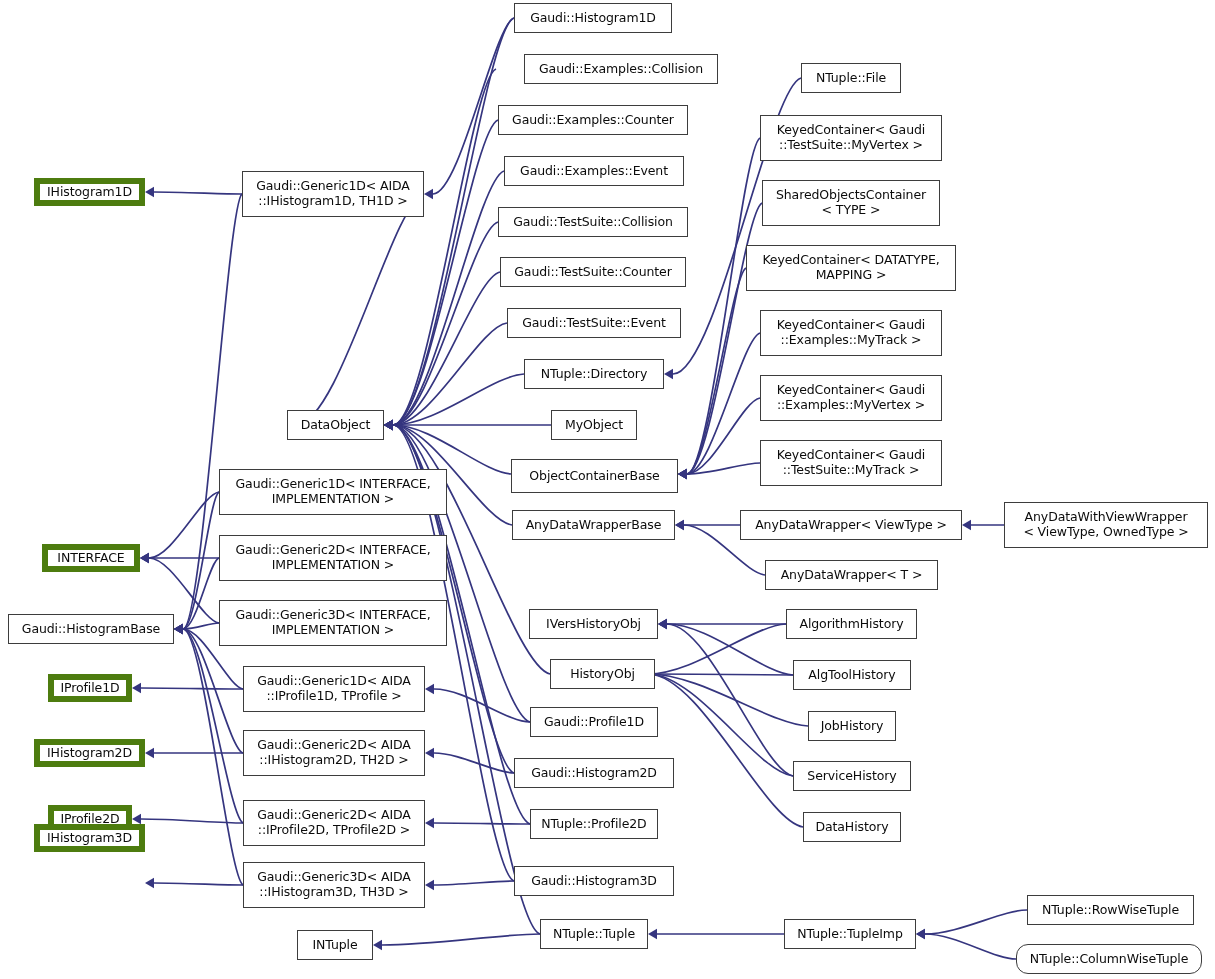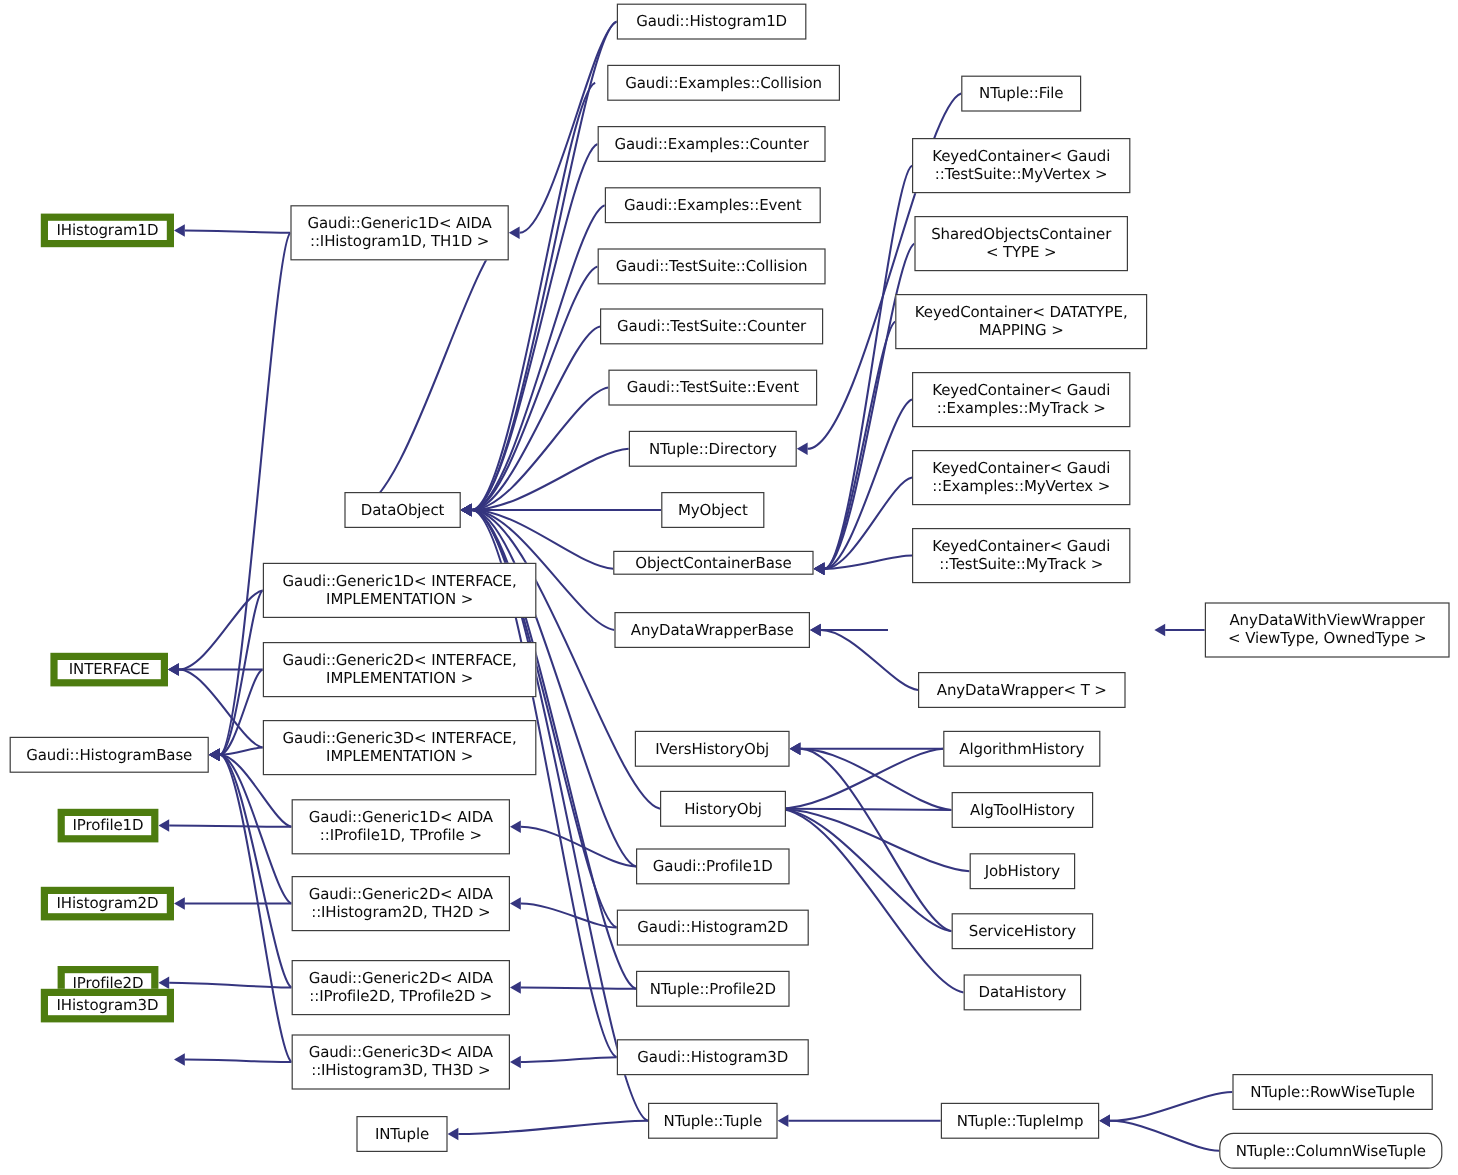--- a/index.html
+++ b/index.html
@@ -169,29 +169,29 @@
       <path d="M 540 934 C 500.895 934, 435.325 945, 382 945" fill="none" stroke="#35357f" stroke-width="1.7"></path>
       <polygon points="373,945 382,939.8 382,950.2" fill="#35357f"></polygon>
       <path d="M 784 934 C 752.5675 934, 699.8625 934, 657 934" fill="none" stroke="#35357f" stroke-width="1.7"></path>
       <polygon points="648,934 657,928.8 657,939.2" fill="#35357f"></polygon>
       <path d="M 1027 910 C 1001.755 910, 959.425 934, 925 934" fill="none" stroke="#35357f" stroke-width="1.7"></path>
       <polygon points="916,934 925,928.8 925,939.2" fill="#35357f"></polygon>
       <path d="M 1016 959 C 993.4775 959, 955.7125 934, 925 934" fill="none" stroke="#35357f" stroke-width="1.7"></path>
       <polygon points="916,934 925,928.8 925,939.2" fill="#35357f"></polygon>
     </svg>
 <div class="node solid" style="left: 514px; top: 3px; width: 158px; height: 30px;">Gaudi::Histogram1D</div>
-    <div class="node solid" style="left: 506px; top: 54px; width: 194px; height: 30px; text-align: right;">Gaudi::Examples::Collision</div>
+    <div class="node solid" style="left: 524px; top: 54px; width: 194px; height: 30px; text-align: right;">Gaudi::Examples::Collision</div>
     <div class="node solid" style="left: 498px; top: 105px; width: 190px; height: 30px;">Gaudi::Examples::Counter</div>
     <div class="node solid" style="left: 504px; top: 156px; width: 180px; height: 30px;">Gaudi::Examples::Event</div>
     <div class="node solid" style="left: 498px; top: 207px; width: 190px; height: 30px;">Gaudi::TestSuite::Collision</div>
     <div class="node solid" style="left: 500px; top: 257px; width: 186px; height: 30px;">Gaudi::TestSuite::Counter</div>
     <div class="node solid" style="left: 507px; top: 308px; width: 174px; height: 30px;">Gaudi::TestSuite::Event</div>
     <div class="node solid" style="left: 524px; top: 359px; width: 140px; height: 30px;">NTuple::Directory</div>
     <div class="node solid" style="left: 551px; top: 410px; width: 86px; height: 30px;">MyObject</div>
-    <div class="node solid" style="left: 511px; top: 459px; width: 167px; height: 20px;">ObjectContainerBase</div>
+    <div class="node solid" style="left: 511px; top: 459px; width: 167px; height: 34px;">ObjectContainerBase</div>
     <div class="node solid" style="left: 801px; top: 63px; width: 100px; height: 30px;">NTuple::File</div>
     <div class="node solid" style="left: 760px; top: 115px; width: 182px; height: 46px;">KeyedContainer&lt; Gaudi
 ::TestSuite::MyVertex &gt;</div>
     <div class="node solid" style="left: 762px; top: 180px; width: 178px; height: 46px;">SharedObjectsContainer
 &lt; TYPE &gt;</div>
     <div class="node solid" style="left: 746px; top: 245px; width: 210px; height: 46px;">KeyedContainer&lt; DATATYPE,
 MAPPING &gt;</div>
     <div class="node solid" style="left: 760px; top: 310px; width: 182px; height: 46px;">KeyedContainer&lt; Gaudi
 ::Examples::MyTrack &gt;</div>
     <div class="node solid" style="left: 760px; top: 375px; width: 182px; height: 46px;">KeyedContainer&lt; Gaudi
@@ -216,20 +216,21 @@
     <div class="node iface" style="left: 34px; top: 739px; width: 111px; height: 28px;">IHistogram2D</div>
     <div class="node solid" style="left: 243px; top: 730px; width: 182px; height: 46px;">Gaudi::Generic2D&lt; AIDA
 ::IHistogram2D, TH2D &gt;</div>
     <div class="node iface" style="left: 48px; top: 805px; width: 84px; height: 28px;">IProfile2D</div>
     <div class="node solid" style="left: 243px; top: 800px; width: 182px; height: 46px;">Gaudi::Generic2D&lt; AIDA
 ::IProfile2D, TProfile2D &gt;</div>
     <div class="node iface" style="left: 34px; top: 824px; width: 111px; height: 28px;">IHistogram3D</div>
     <div class="node solid" style="left: 243px; top: 862px; width: 182px; height: 46px;">Gaudi::Generic3D&lt; AIDA
 ::IHistogram3D, TH3D &gt;</div>
     <div class="node solid" style="left: 512px; top: 510px; width: 163px; height: 30px;">AnyDataWrapperBase</div>
+    <div class="node solid" style="left: 740px; top: 510px; width: 222px; height: 30px;">AnyDataWrapper&lt; ViewType &gt;</div>
     <div class="node solid" style="left: 1004px; top: 502px; width: 204px; height: 46px;">AnyDataWithViewWrapper
 &lt; ViewType, OwnedType &gt;</div>
     <div class="node solid" style="left: 765px; top: 560px; width: 173px; height: 30px;">AnyDataWrapper&lt; T &gt;</div>
     <div class="node solid" style="left: 529px; top: 609px; width: 129px; height: 30px;">IVersHistoryObj</div>
     <div class="node solid" style="left: 786px; top: 609px; width: 131px; height: 30px;">AlgorithmHistory</div>
     <div class="node solid" style="left: 550px; top: 659px; width: 105px; height: 30px;">HistoryObj</div>
     <div class="node solid" style="left: 793px; top: 660px; width: 118px; height: 30px;">AlgToolHistory</div>
     <div class="node solid" style="left: 808px; top: 711px; width: 88px; height: 30px;">JobHistory</div>
     <div class="node solid" style="left: 793px; top: 761px; width: 118px; height: 30px;">ServiceHistory</div>
     <div class="node solid" style="left: 803px; top: 812px; width: 98px; height: 30px;">DataHistory</div>

